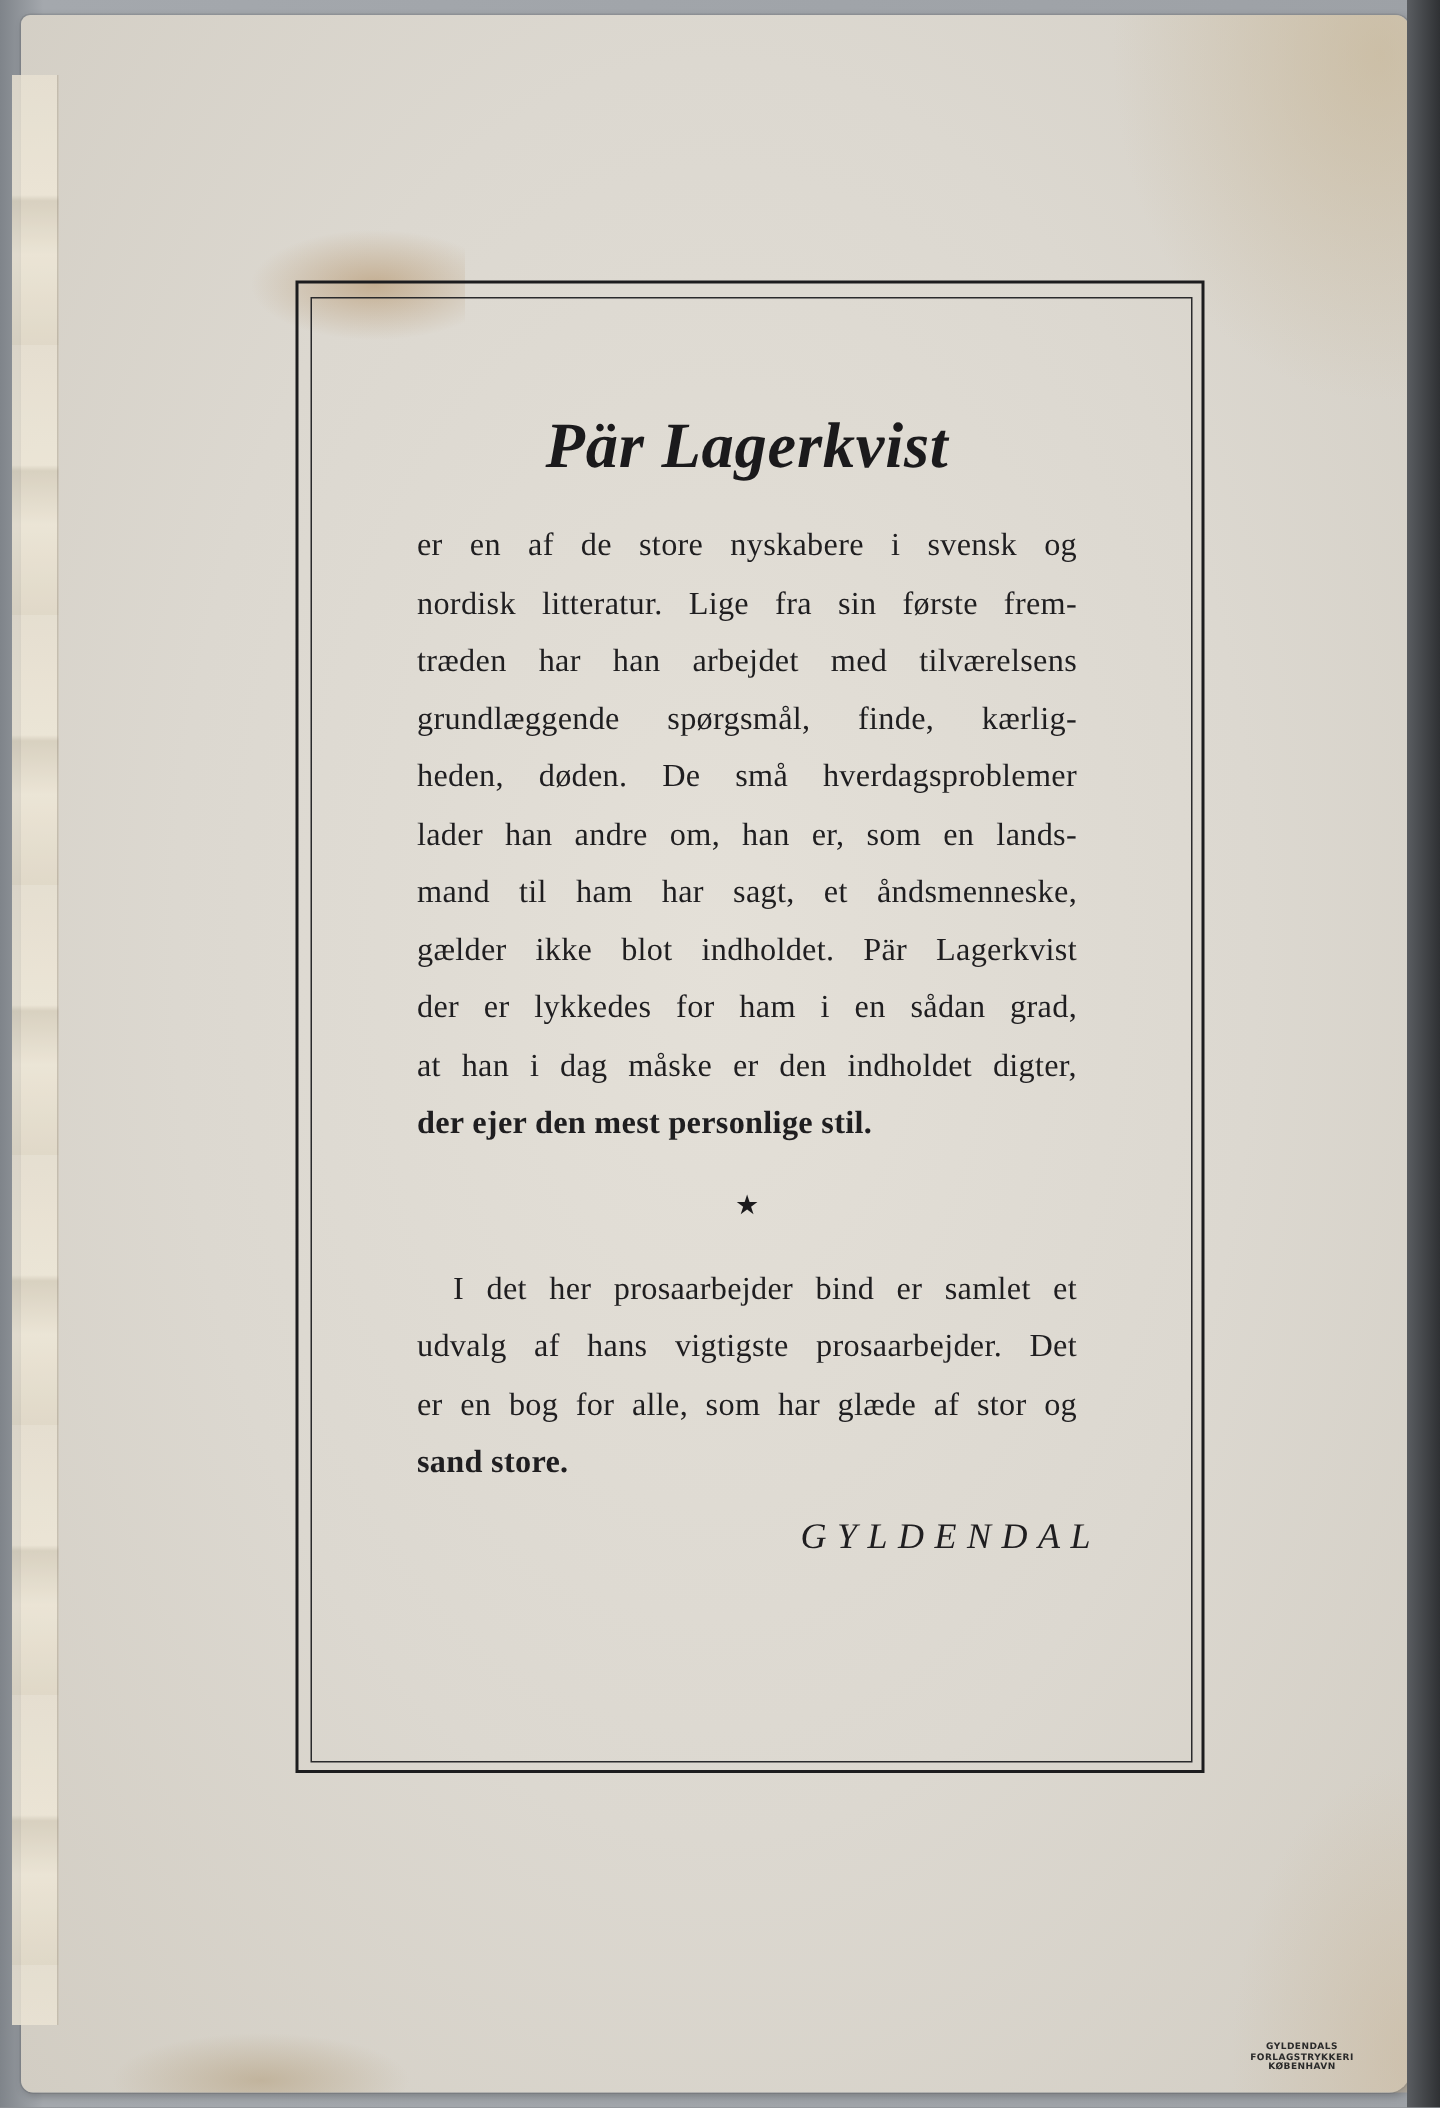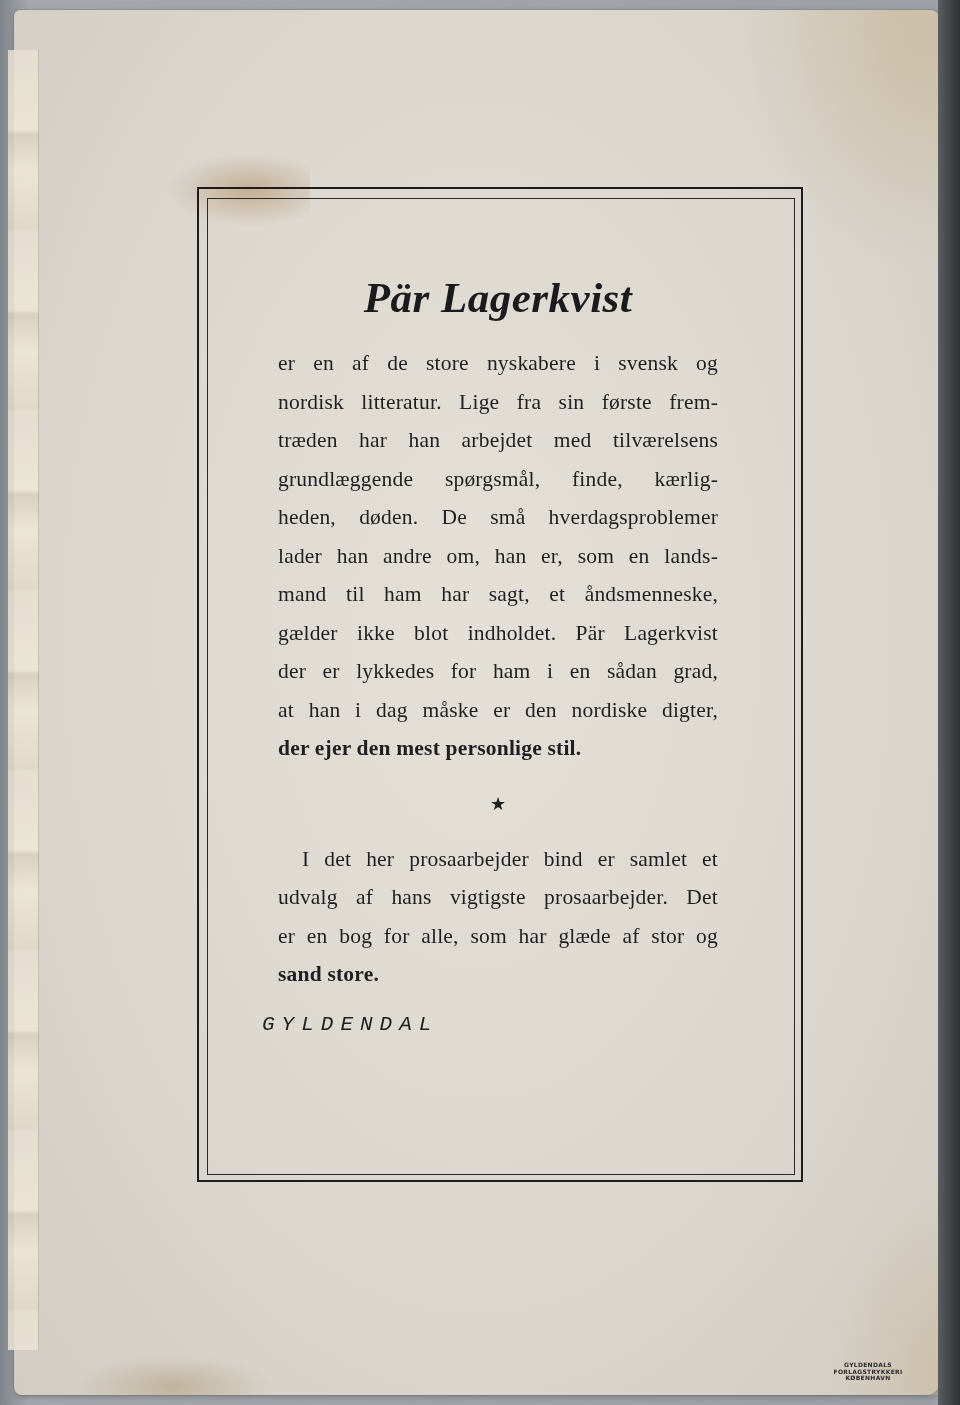--- a/index.html
+++ b/index.html
@@ -137,25 +137,25 @@
     }
     .star {
       display: block;
       text-align: center;
       font-size: 18px;
       line-height: 40px;
       margin: 4px 0 0 0;
       color: #1b1a1c;
     }
     .sign {
-      font-family: Liberation Mono, monospace;
+      font-family: Liberation Serif, serif;
       font-style: italic;
-      font-size: 21px;
+      font-size: 24px;
       letter-spacing: 7px;
-      text-align: left;
+      text-align: right;
       margin-top: 14px;
       line-height: 30px;
       color: #1f1e20;
     }
 
     .imprint {
       position: absolute;
       left: 818px;
       top: 1362px;
       width: 100px;
@@ -191,21 +191,21 @@
     <div class="para">
       <span class="line">er en af de store nyskabere i svensk og</span>
       <span class="line">nordisk litteratur. Lige fra sin første frem-</span>
       <span class="line">træden har han arbejdet med tilværelsens</span>
       <span class="line">grundlæggende spørgsmål, finde, kærlig-</span>
       <span class="line">heden, døden. De små hverdagsproblemer</span>
       <span class="line">lader han andre om, han er, som en lands-</span>
       <span class="line">mand til ham har sagt, et åndsmenneske,</span>
       <span class="line">gælder ikke blot indholdet. Pär Lagerkvist</span>
       <span class="line">der er lykkedes for ham i en sådan grad,</span>
-      <span class="line">at han i dag måske er den nordiske digter,</span>
+      <span class="line">at han i dag måske er den indholdet digter,</span>
       <span class="line last">der ejer den mest personlige stil.</span>
     </div>
 
     <span class="star">★</span>
 
     <div class="para">
       <span class="line indent">I det her prosaarbejder bind er samlet et</span>
       <span class="line">udvalg af hans vigtigste prosaarbejder. Det</span>
       <span class="line">er en bog for alle, som har glæde af stor og</span>
       <span class="line last">sand store.</span>

